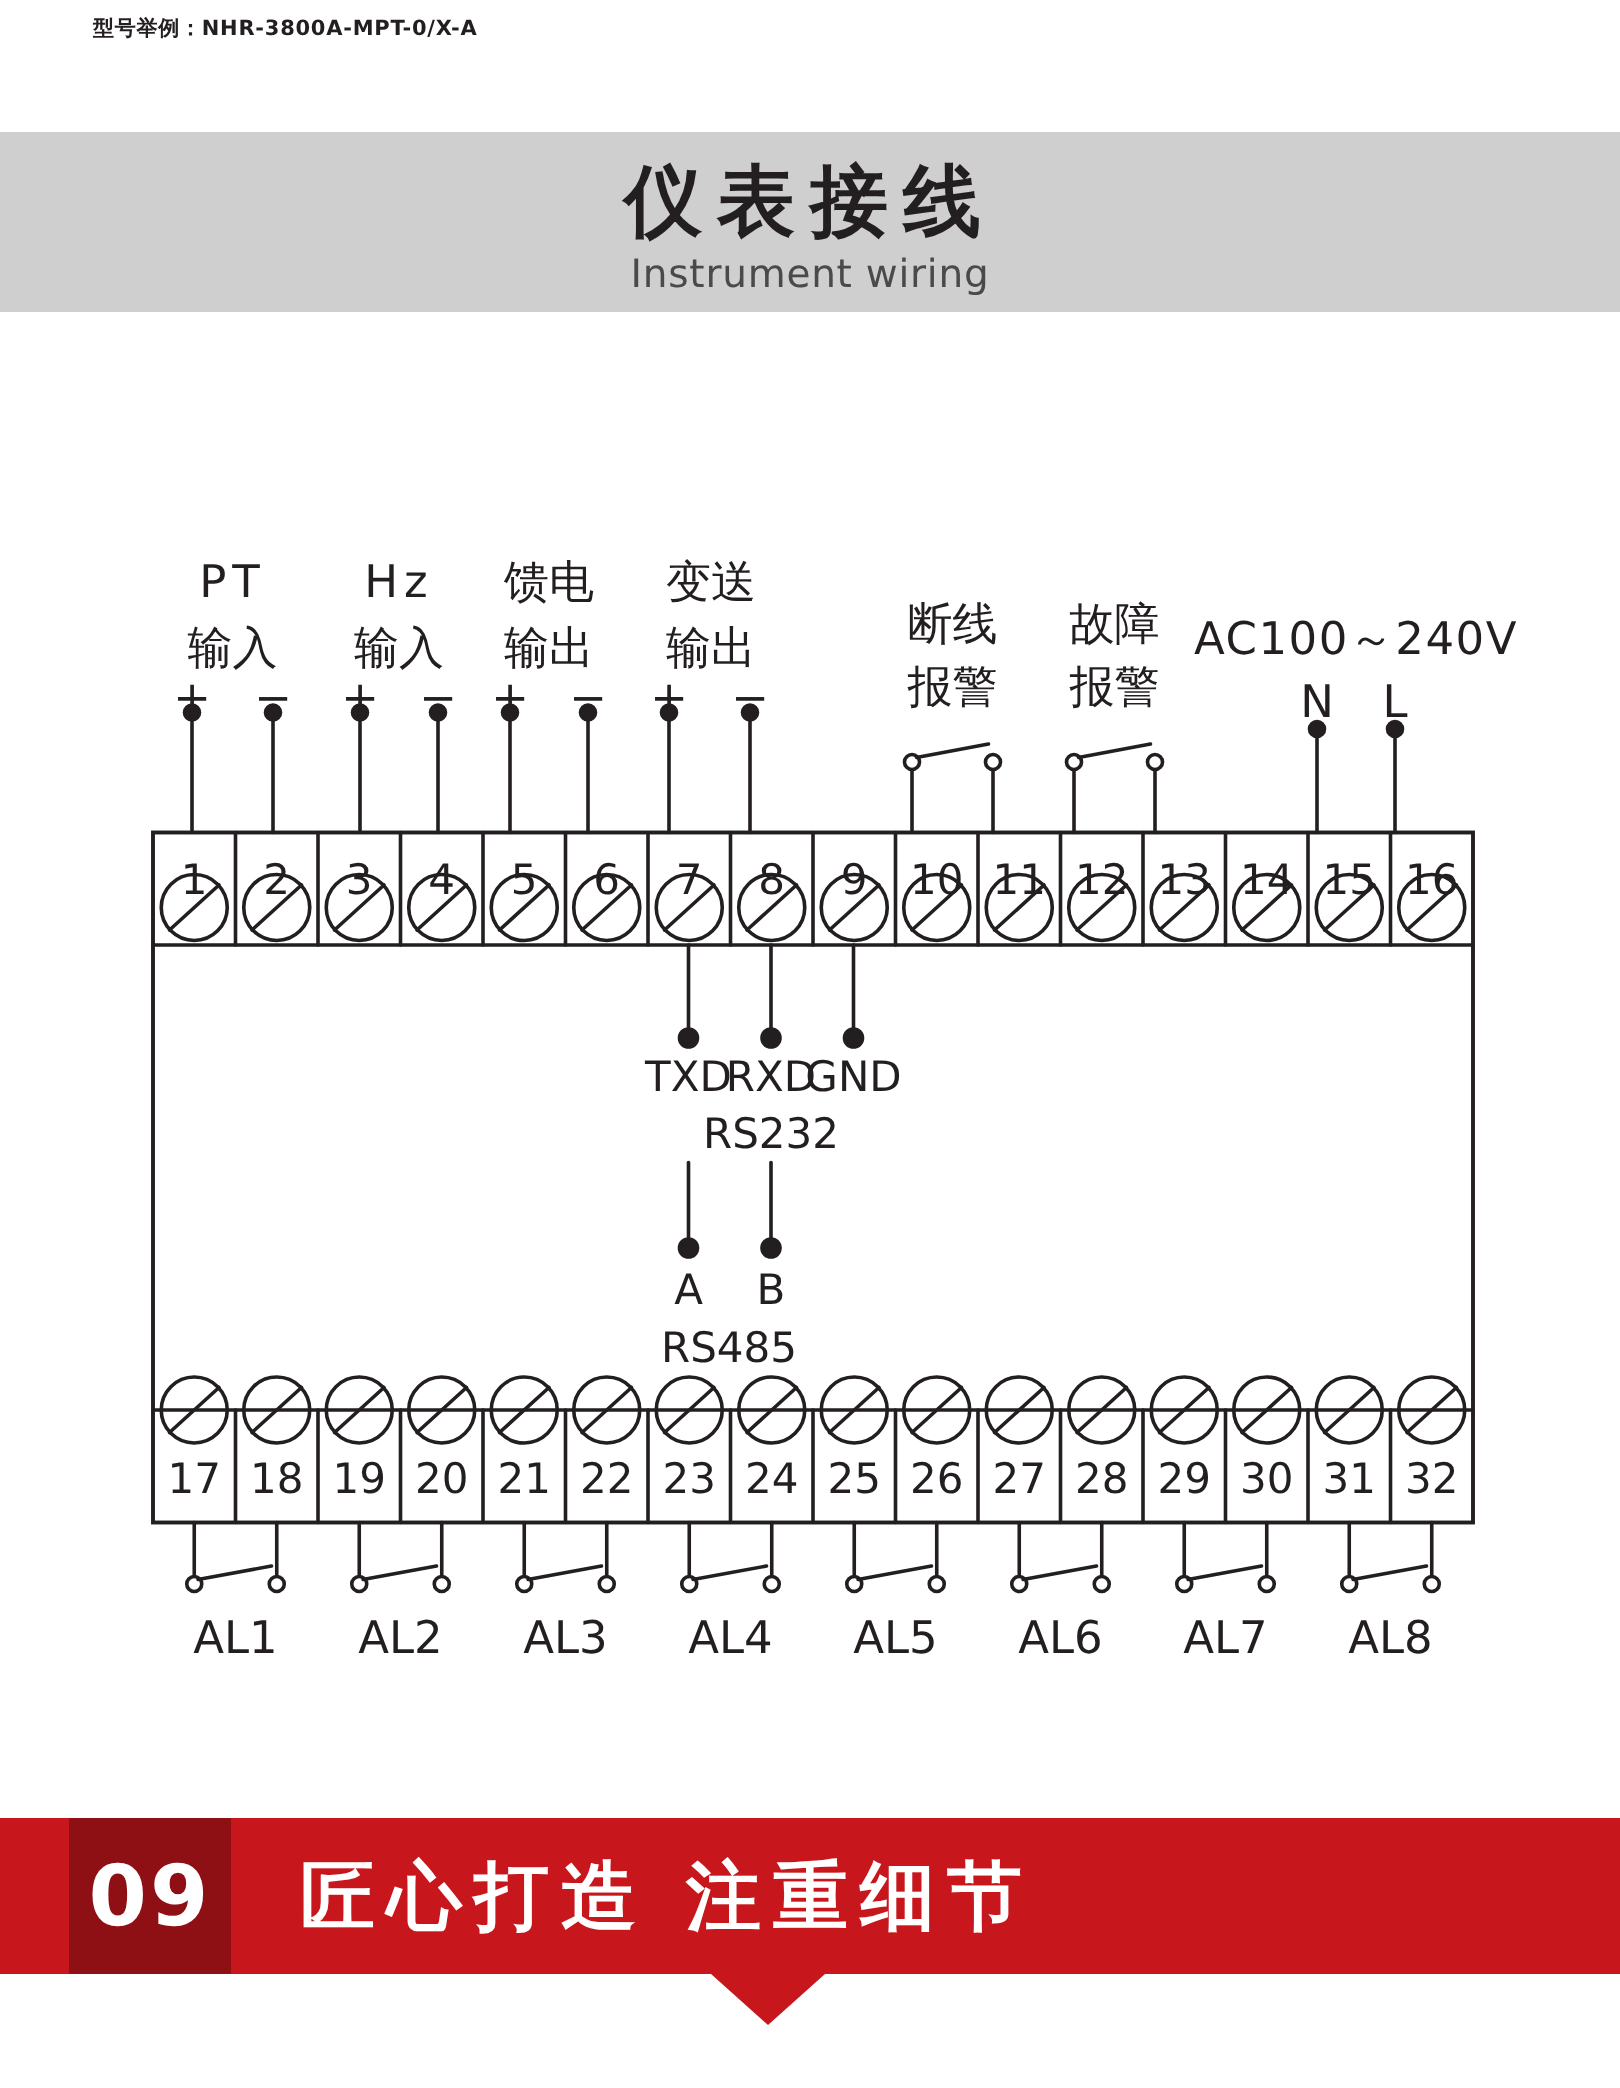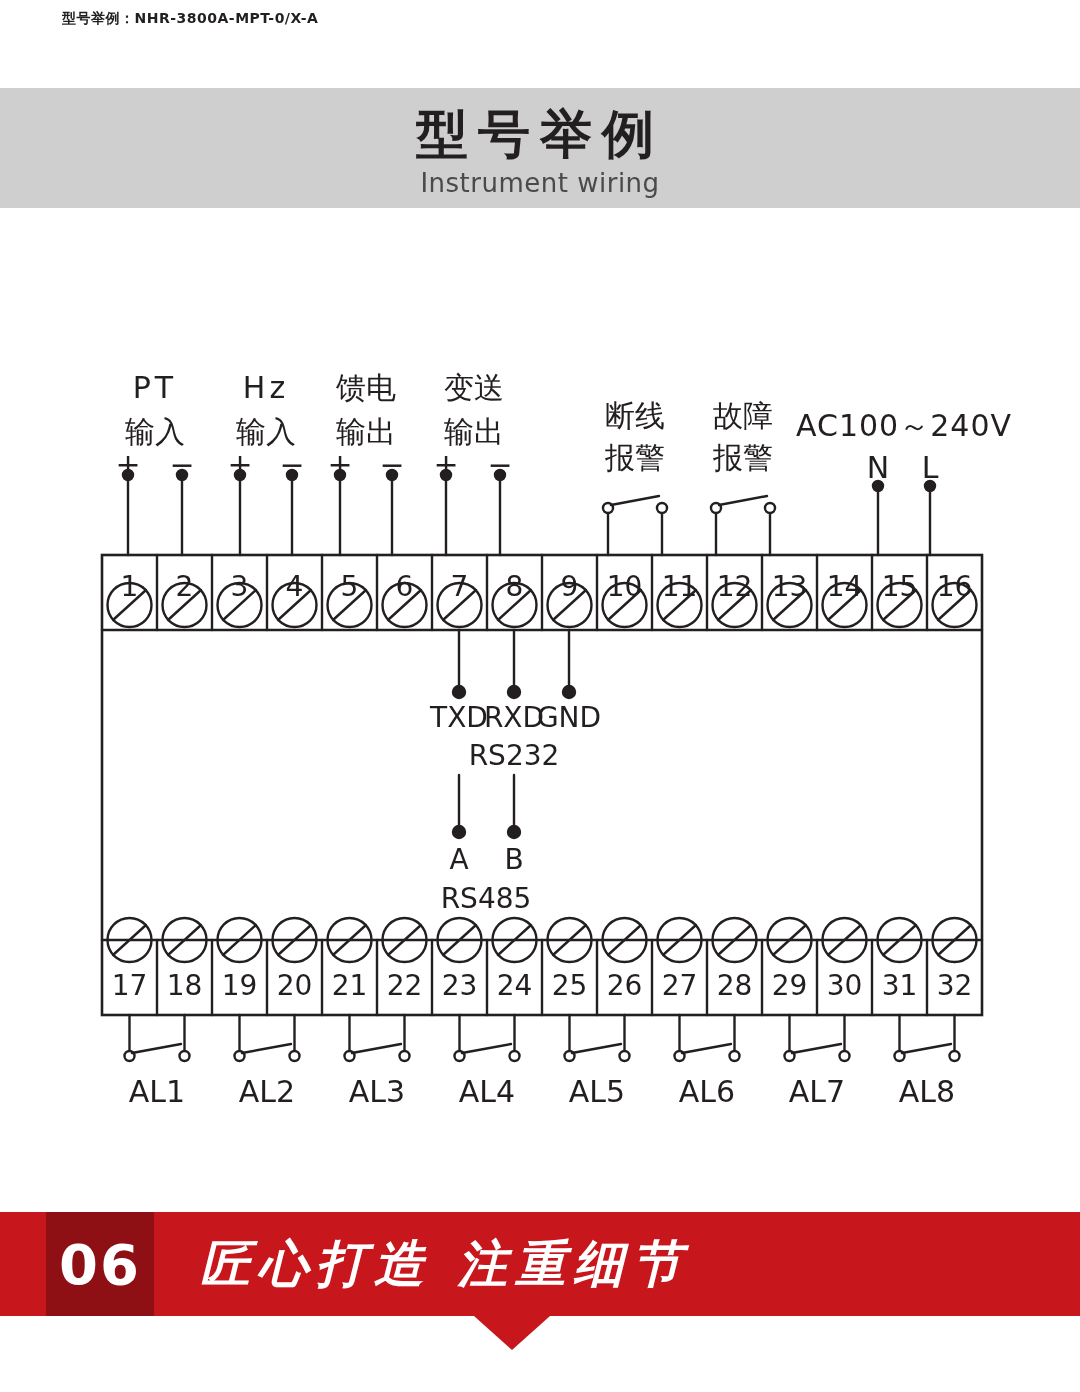--- a/index.html
+++ b/index.html
@@ -35,35 +35,35 @@
   .banner-dark{
     position:absolute;left:46px;top:1212px;width:108px;height:104px;background:#8e0f14;
   }
   .banner-num{
     position:absolute;left:46px;top:1212px;width:108px;height:104px;
     display:flex;align-items:center;justify-content:center;
     font-size:56px;font-weight:bold;color:#ffffff;letter-spacing:2px;
   }
   .banner-text{
     position:absolute;left:200px;top:1212px;height:104px;display:flex;align-items:center;
-    font-size:50px;font-weight:bold;color:#ffffff;letter-spacing:8px;font-style:italic;
+    font-size:50px;font-weight:bold;color:#ffffff;letter-spacing:8px;
   }
   .banner-notch{
     position:absolute;left:474px;top:1316px;width:0;height:0;
     border-left:38px solid transparent;border-right:38px solid transparent;
     border-top:34px solid #c8161d;
   }
 </style>
 </head>
 <body>
 
 <div class="model-line">型号举例：NHR-3800A-MPT-0/X-A</div>
 
 <div class="title-band"></div>
-<div class="title-cn">型号举例</div>
+<div class="title-cn">仪表接线</div>
 <div class="title-en">Instrument wiring</div>
 
 <div id="diagram">
 <svg width="1080" height="960" viewBox="0 0 1080 960" xmlns="http://www.w3.org/2000/svg">
   <g fill="none" stroke="#231f20" stroke-width="2.4" stroke-linecap="round">
 
     <line x1="128" y1="245" x2="128" y2="325"></line>
     <line x1="182" y1="245" x2="182" y2="325"></line>
     <line x1="240" y1="245" x2="240" y2="325"></line>
     <line x1="292" y1="245" x2="292" y2="325"></line>
@@ -360,15 +360,15 @@
       <text x="707" y="872">AL6</text>
       <text x="817" y="872">AL7</text>
       <text x="927" y="872">AL8</text>
     </g>
   </g>
 </svg>
 </div>
 
 <div class="banner"></div>
 <div class="banner-dark"></div>
-<div class="banner-num">06</div>
+<div class="banner-num">09</div>
 <div class="banner-text">匠心打造  注重细节</div>
 <div class="banner-notch"></div>
 
 </body></html>

